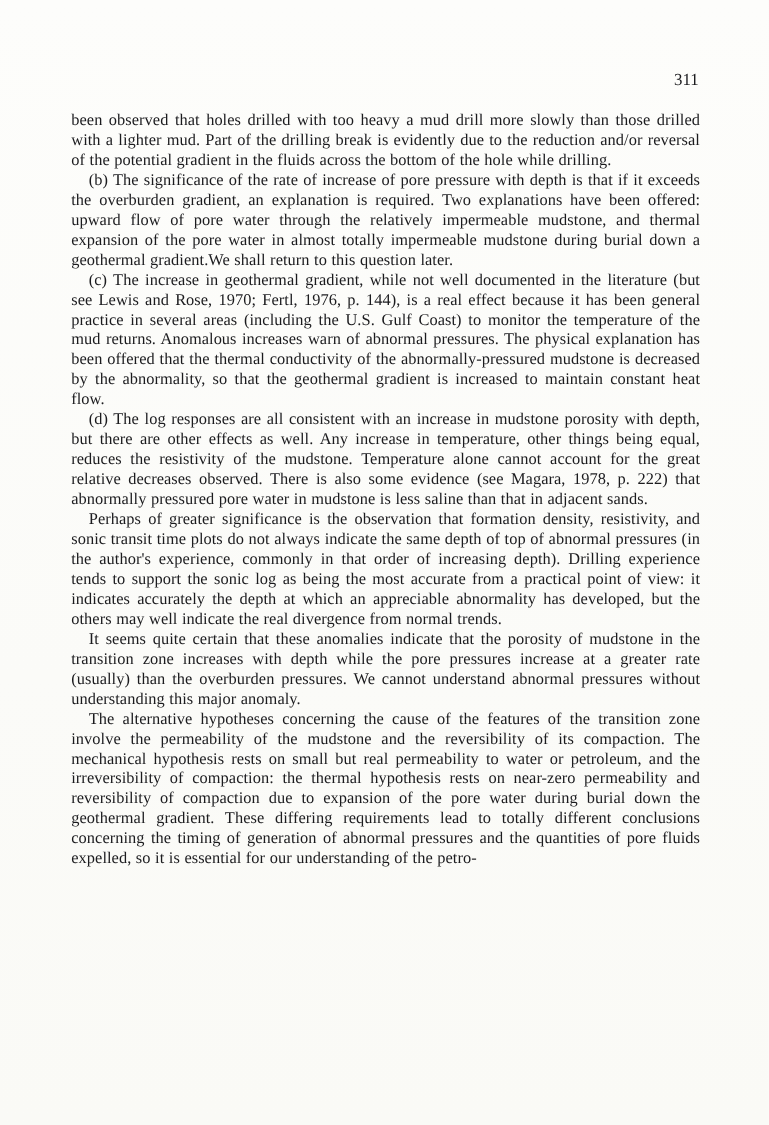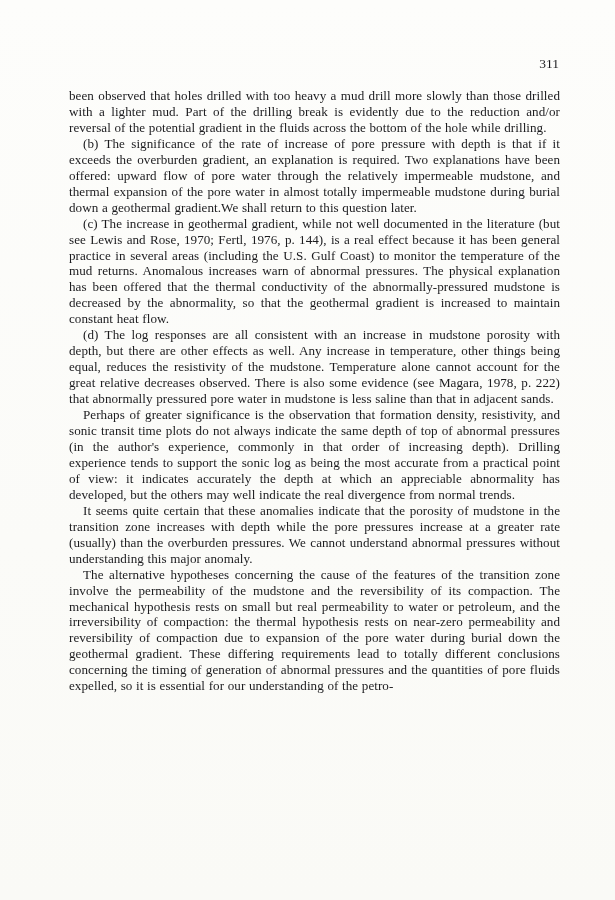--- a/index.html
+++ b/index.html
@@ -29,21 +29,20 @@
     padding-right: 1px;
     margin-bottom: 17px;
     color: #1b1b1e;
   }
   .text-block {
     text-align: justify;
     font-size: 13.1px;
     line-height: 15.95px;
     letter-spacing: 0.05px;
     word-spacing: 0.3px;
-    margin-left: 12px;
   }
   p.para {
     margin: 0;
     padding: 0;
     text-indent: 14px;
   }
   p.para.no-indent {
     text-indent: 0;
   }
 </style>

